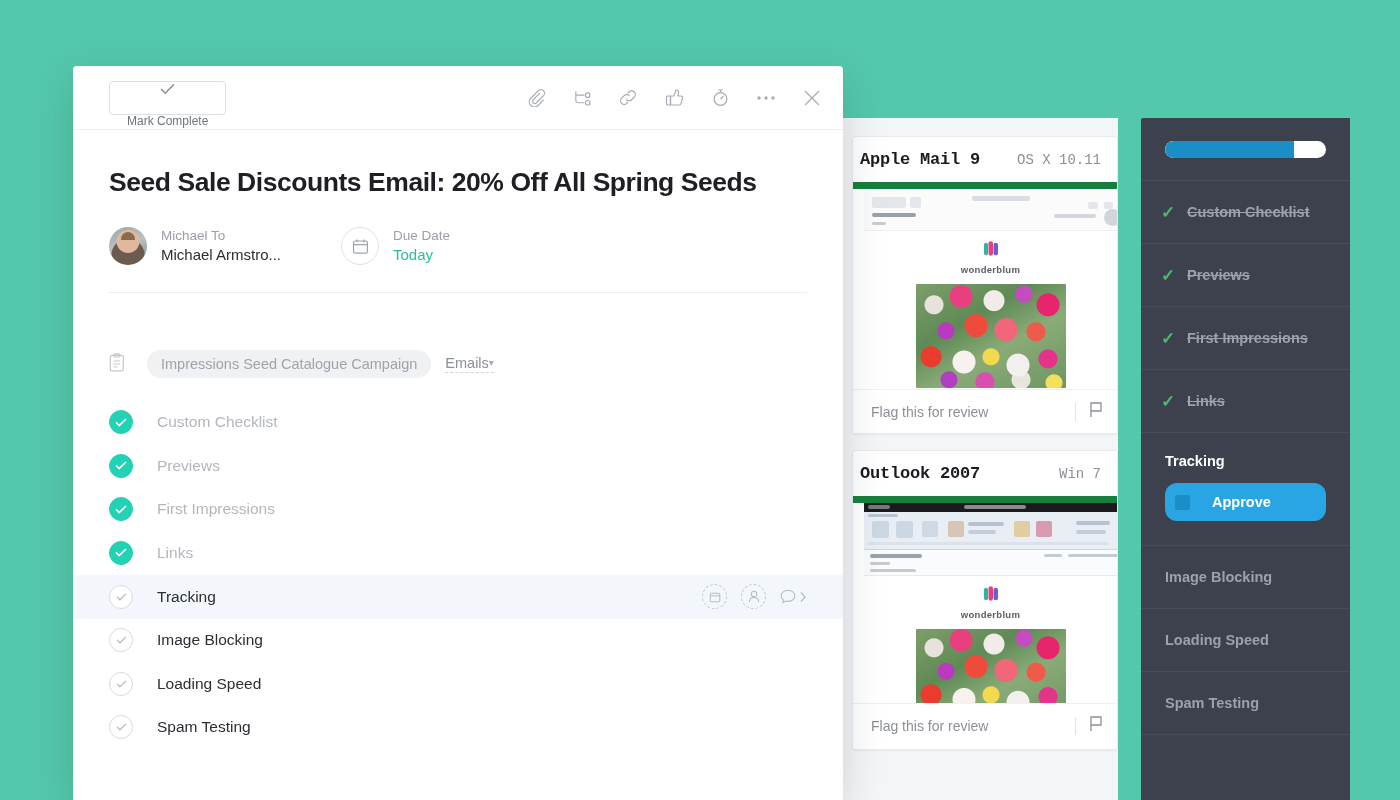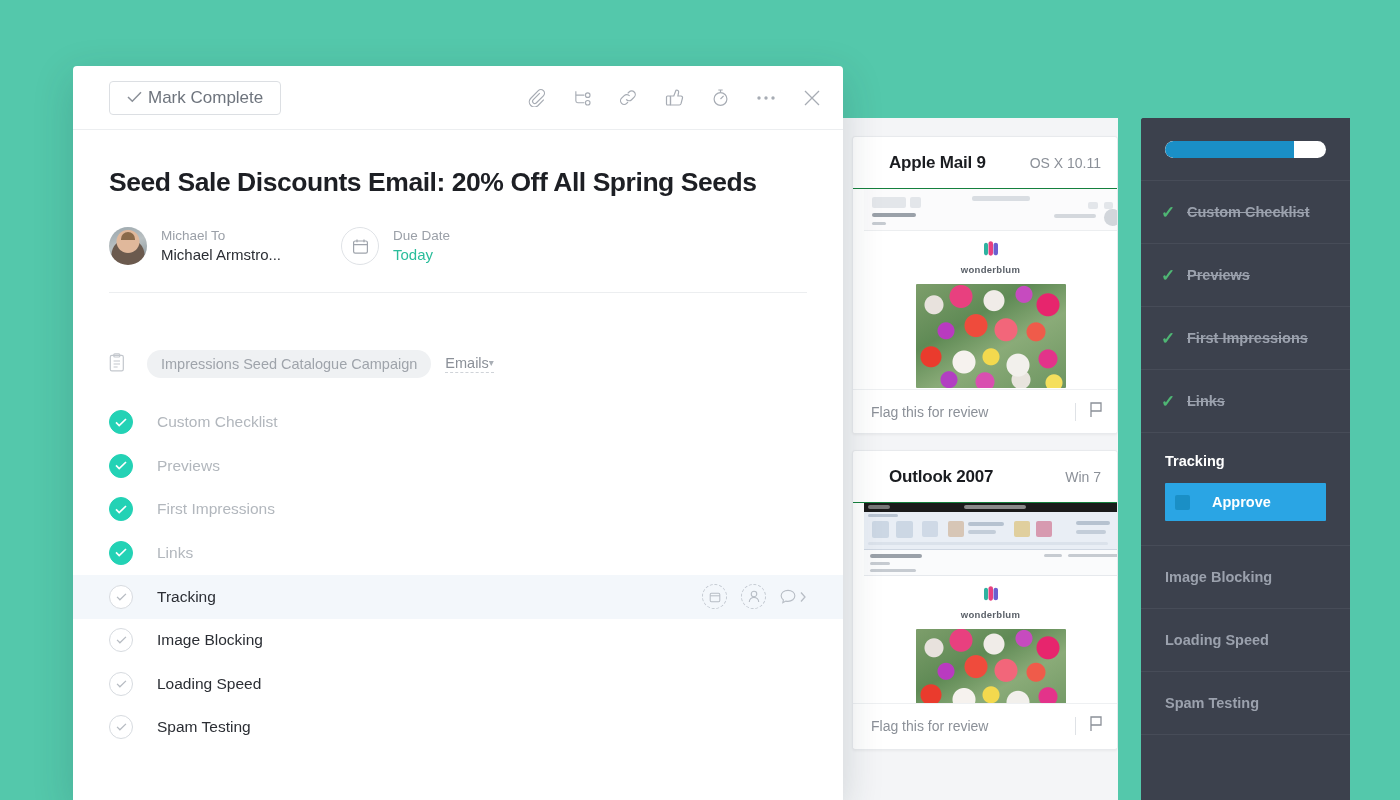--- a/index.html
+++ b/index.html
@@ -47,21 +47,21 @@
     width: 26px; display: inline-block; flex: 0 0 26px;
     color: #4fb674; font-size: 17px; line-height: 1;
   }
   .sb-item.active {
     display: block; height: auto; padding: 20px 20px 24px 24px;
     color: #fff; border-bottom: 1px solid #474c58;
   }
   .sb-active-label { font-size: 14.5px; font-weight: bold; color: #fff; margin-bottom: 14px; }
   .sb-approve {
     display: flex; align-items: center; width: 161px; height: 38px;
-    background: #2aa5e4; border: none; border-radius: 1px;
+    background: #2aa5e4; border: none; border-radius: 12px;
     color: #fff; font-size: 14.5px; font-weight: bold;
     font-family: "Liberation Sans", sans-serif;
     cursor: pointer; padding: 0 10px;
   }
   .sb-approve-box {
     width: 15px; height: 15px; background: #1a8fc6; border-radius: 2px;
     flex: 0 0 15px; margin-right: 22px;
   }
 
   
@@ -76,21 +76,21 @@
     background: #fff;
     border: 1px solid #e8eaed;
     border-radius: 3px;
     box-shadow: 0 1px 3px rgba(0,0,0,.05);
     overflow: hidden;
   }
   #card-1 { top: 18px; height: 298px; }
   #card-2 { top: 332px; height: 300px; }
   .pv-head {
     height: 52px; display: flex; align-items: center; justify-content: space-between;
-    padding: 0 16px 0 36px; border-bottom: 1px solid #15803d;
+    padding: 0 16px 0 7px; border-bottom: 7px solid #15803d; font-family: Liberation Mono, monospace;
   }
   .pv-client { font-size: 17px; font-weight: bold; color: #1a1c20; letter-spacing: -.2px; }
   .pv-os { font-size: 14px; color: #8b9098; }
   .pv-body { position: relative; height: 200px; overflow: hidden; background: #fff; margin-left: 11px; }
   .pv-foot {
     height: 45px; display: flex; align-items: center; justify-content: space-between;
     padding: 0 14px 0 18px; border-top: 1px solid #eef0f2; background: #fff;
   }
   .pv-foot-text { font-size: 14px; color: #8b9098; }
   .pv-foot-right { display: flex; align-items: center; gap: 13px; }
@@ -137,26 +137,27 @@
     background: #fff;
     border-radius: 4px 4px 0 0;
     box-shadow: 0 12px 40px rgba(30,50,60,.18);
     overflow: hidden;
   }
   .tc-header {
     height: 64px; display: flex; align-items: center; justify-content: space-between;
     padding: 0 18px 0 36px; border-bottom: 1px solid #eceef0;
   }
   .mark-complete {
-    display: inline-flex; align-items: center; gap: 6px;
+    display: inline-flex; align-items: center; gap: 16px;
     height: 34px; padding: 0 17px;
     border: 1px solid #dcdfe3; border-radius: 4px; background: #fff;
-    color: #6e747d; font-size: 17px;
+    color: #6e747d; font-size: 12px;
     font-family: "Liberation Sans", sans-serif;
     cursor: pointer;
+    flex-direction: column;
   }
   .mc-check { color: #8b9098; font-size: 14px; }
   .tc-tools { display: flex; align-items: center; gap: 20px; }
   .tool {
     width: 26px; height: 26px; display: flex; align-items: center; justify-content: center;
     cursor: pointer; color: #a7acb4;
   }
   .tool svg { display: block; }
 
   .tc-body { padding: 0 36px; }

